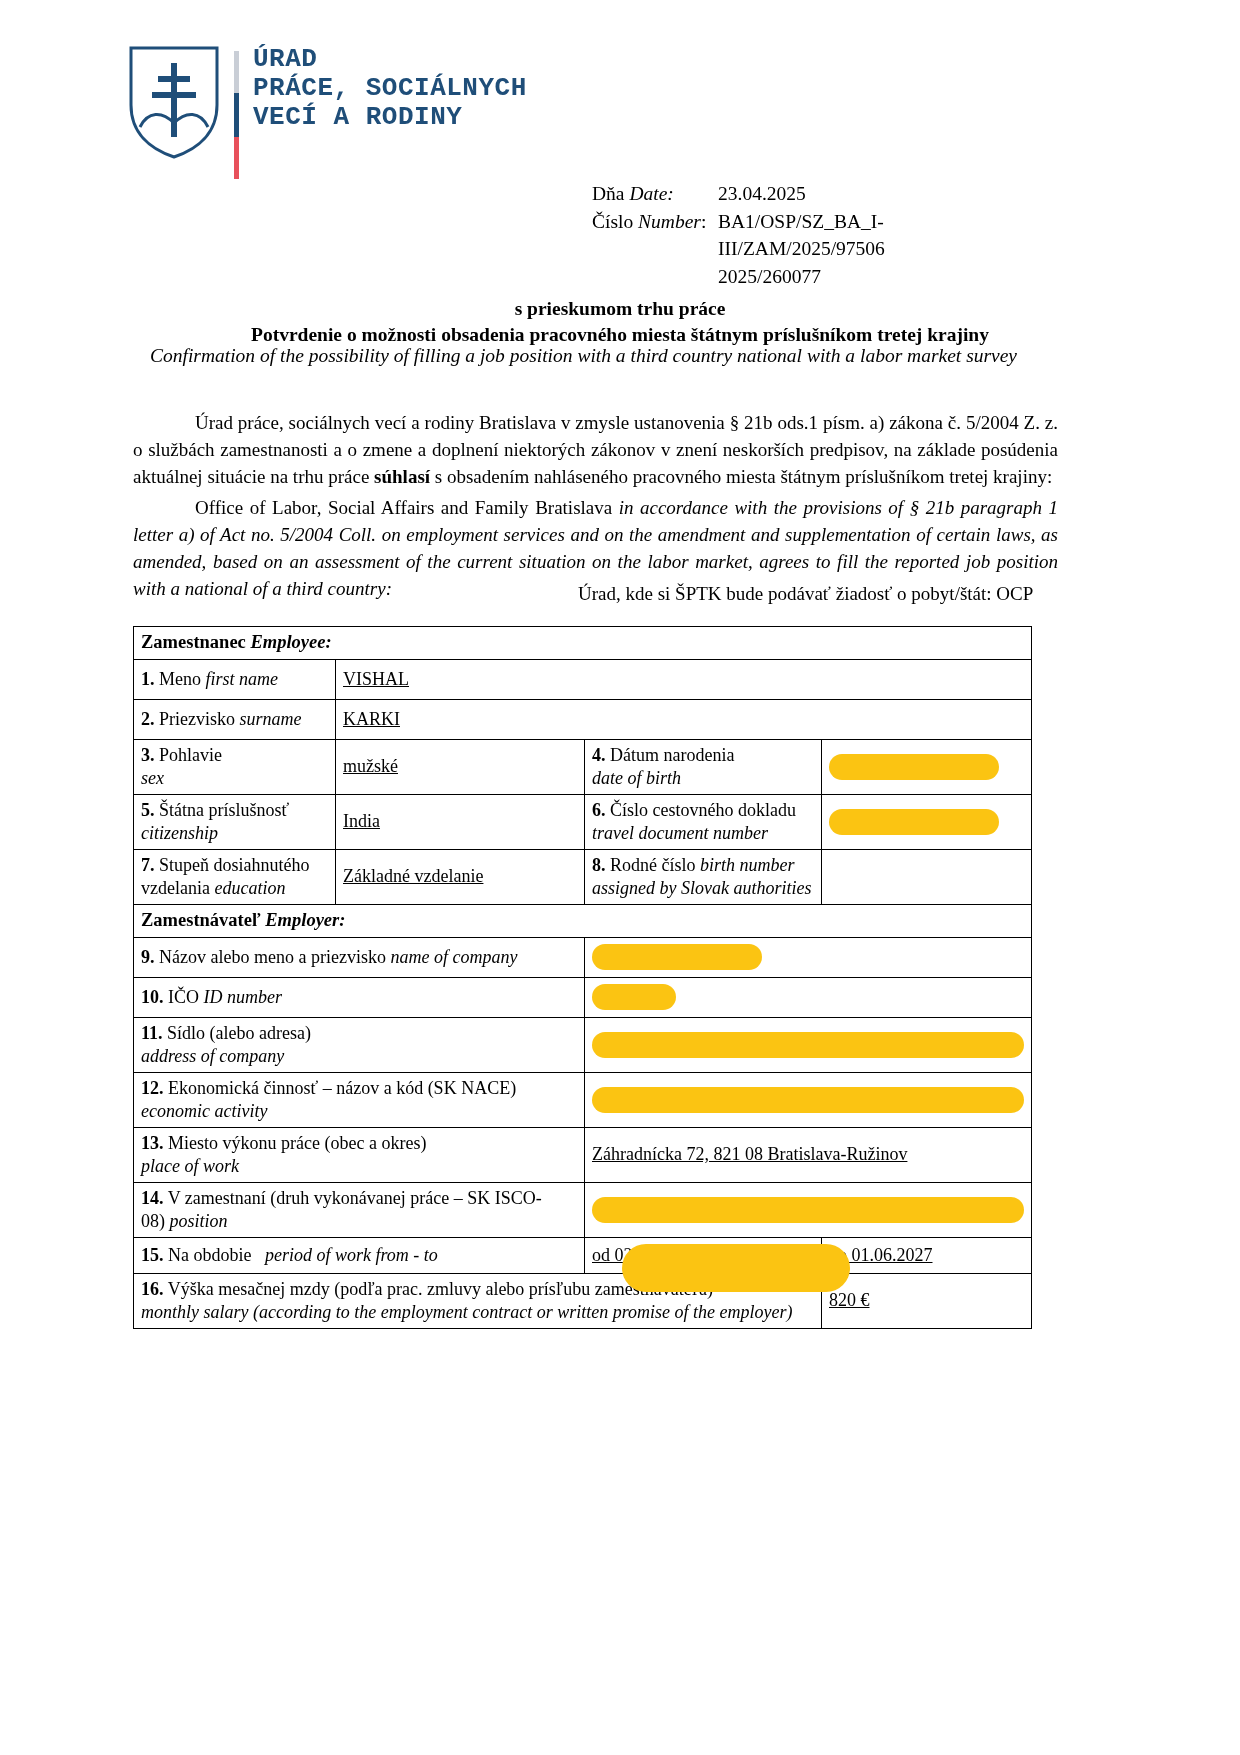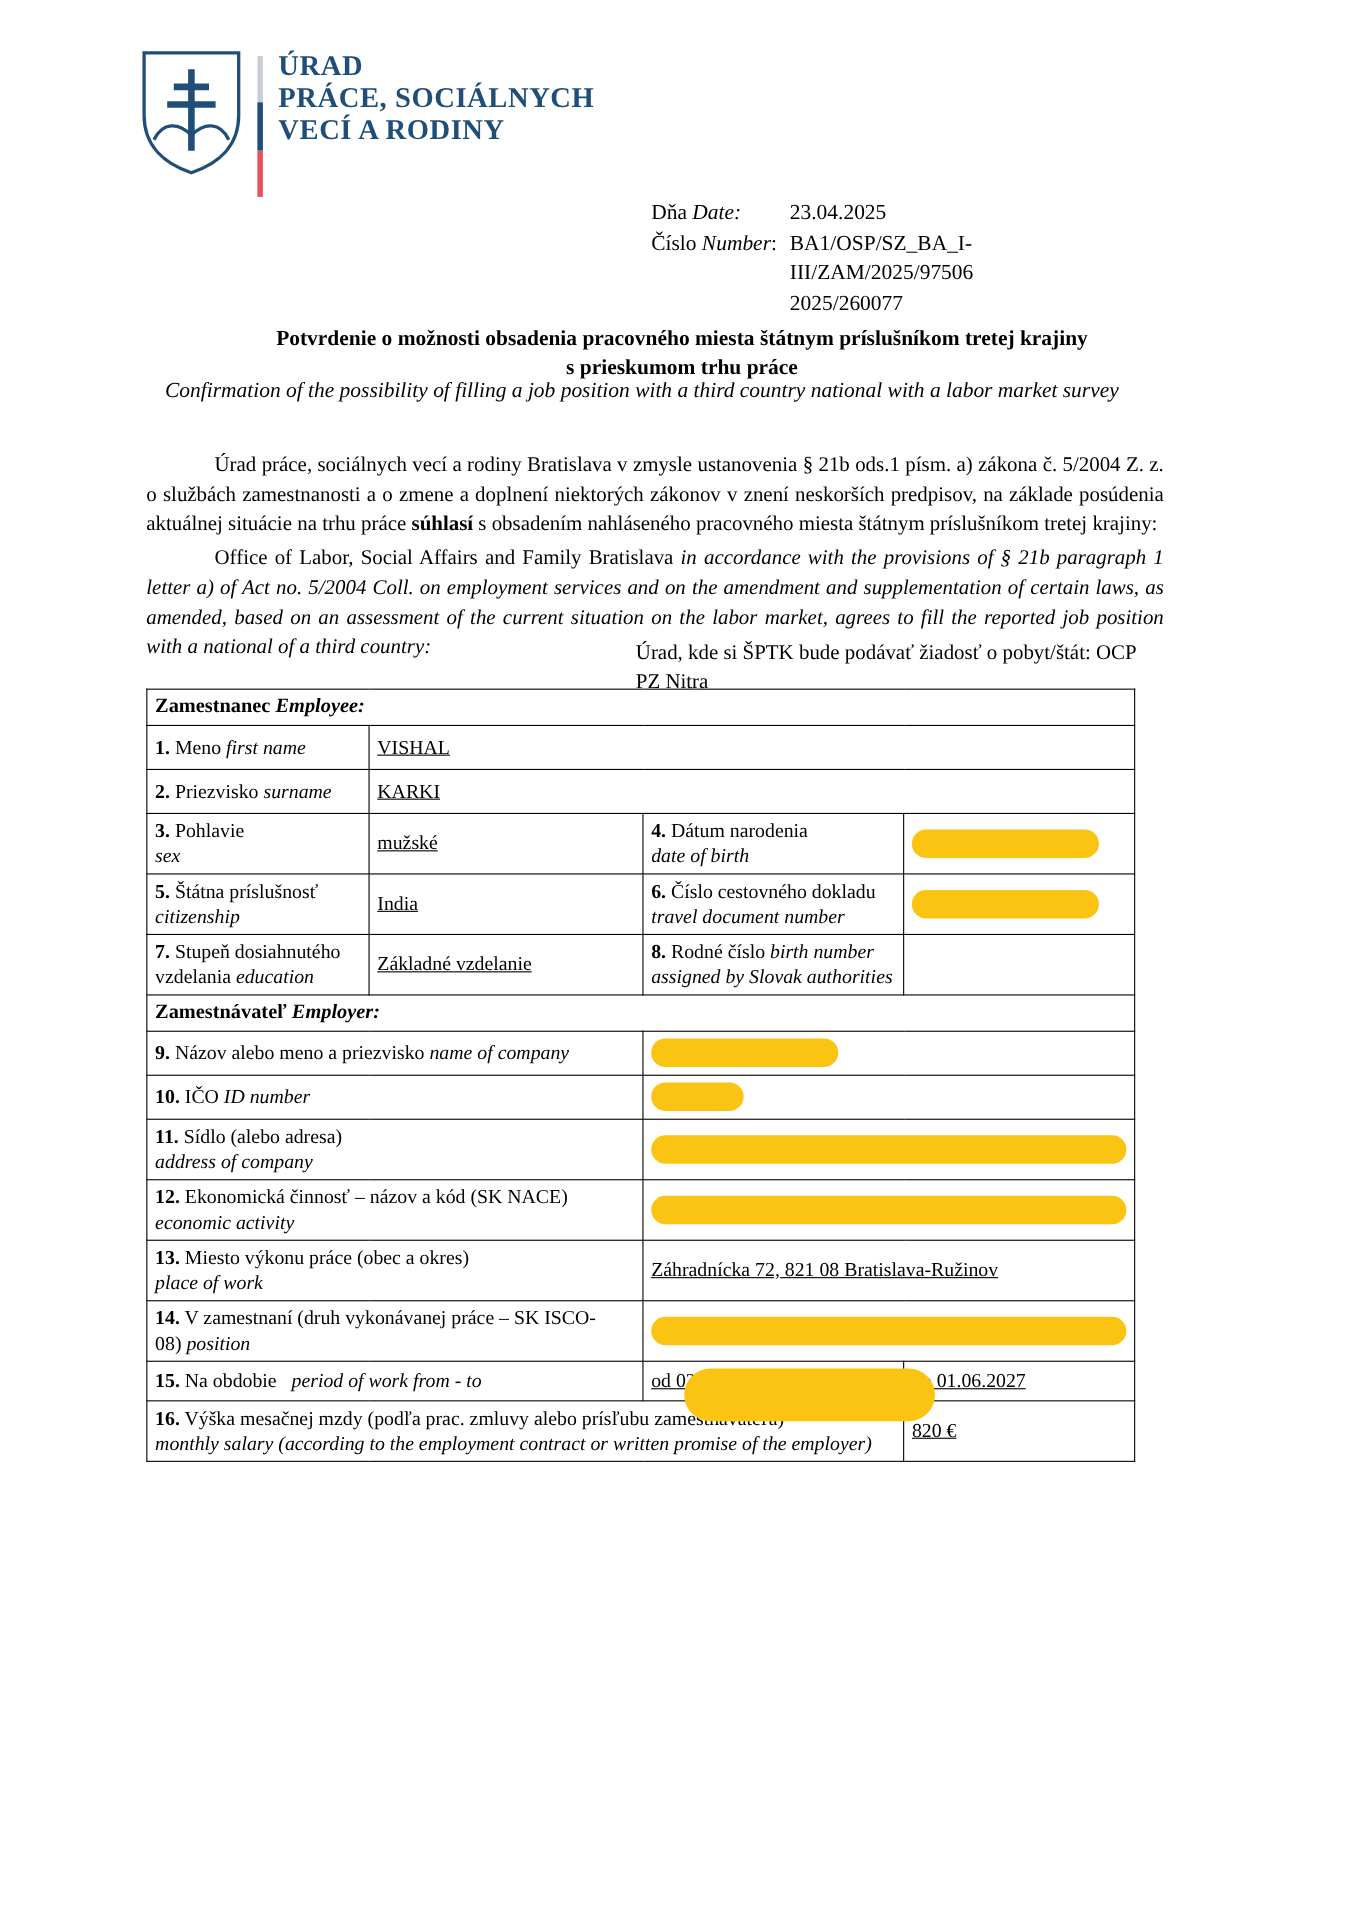--- a/index.html
+++ b/index.html
@@ -40,21 +40,21 @@
     flex: 0 0 auto;
     display: flex;
     flex-direction: column;
   }
   .logo-bars span { display:block; width:100%; }
   .bar-w { background:#c9ced6; height:33%; }
   .bar-b { background:#1f4e79; height:34%; }
   .bar-r { background:#e8505b; height:33%; }
   .logo-text {
     margin-left: 14px;
-    font-family: Liberation Serif, serif;
+    font-family: Liberation Mono, monospace;
     color: #1f4e79;
     font-weight: bold;
     letter-spacing: 0.5px;
     line-height: 1.12;
   }
   .logo-l1 { font-size: 26px; }
   .logo-l2 { font-size: 26px; }
   .logo-l3 { font-size: 26px; }
 
   .office-address {
@@ -224,32 +224,31 @@
     <div class="meta-row">
       <div class="meta-label"><span>Číslo</span>
         <span class="it">Number</span><span>:</span></div>
       <div class="meta-value">BA1/OSP/SZ_BA_I-</div>
     </div>
     <div class="meta-cont">III/ZAM/2025/97506</div>
     <div class="meta-cont">2025/260077</div>
   </div>
 
   <div class="title-sk">
+    <div>s prieskumom trhu práce</div>
     <div>Potvrdenie o možnosti obsadenia pracovného miesta štátnym príslušníkom tretej krajiny</div>
-    <div>s prieskumom trhu práce</div>
   </div>
   <div class="title-en">Confirmation of the possibility of filling a job position with a third country national with a labor market survey</div>
 
   <div class="para-sk"><span>Úrad práce, sociálnych vecí a rodiny Bratislava v zmysle ustanovenia § 21b ods.1 písm. a) zákona č. 5/2004 Z. z.  o službách zamestnanosti a o zmene  a doplnení  niektorých  zákonov  v znení  neskorších  predpisov, na základe posúdenia aktuálnej situácie na trhu práce </span><b>súhlasí</b><span> s obsadením nahláseného pracovného miesta štátnym príslušníkom tretej krajiny:</span></div>
 
   <div class="para-en"><span class="rm">Office of Labor, Social Affairs and Family </span><span class="rm">Bratislava</span><span> in accordance with the provisions of § 21b paragraph 1 letter a) of Act no. 5/2004 Coll. on employment services and on the amendment and supplementation of certain laws, as amended, based on an assessment of the current situation on the labor market, agrees to fill the reported job position with a national of a third country:</span></div>
 
   <div class="office-note">
     <div>Úrad, kde si ŠPTK bude podávať žiadosť o pobyt/štát: OCP</div>
-    <div>PZ Nitra</div>
   </div>
 
   <table class="tbl">
     <colgroup>
       <col class="c-l">
         <col class="c-m">
         <col class="c-r1">
         <col class="c-r2">
     </colgroup>
     <tbody>

